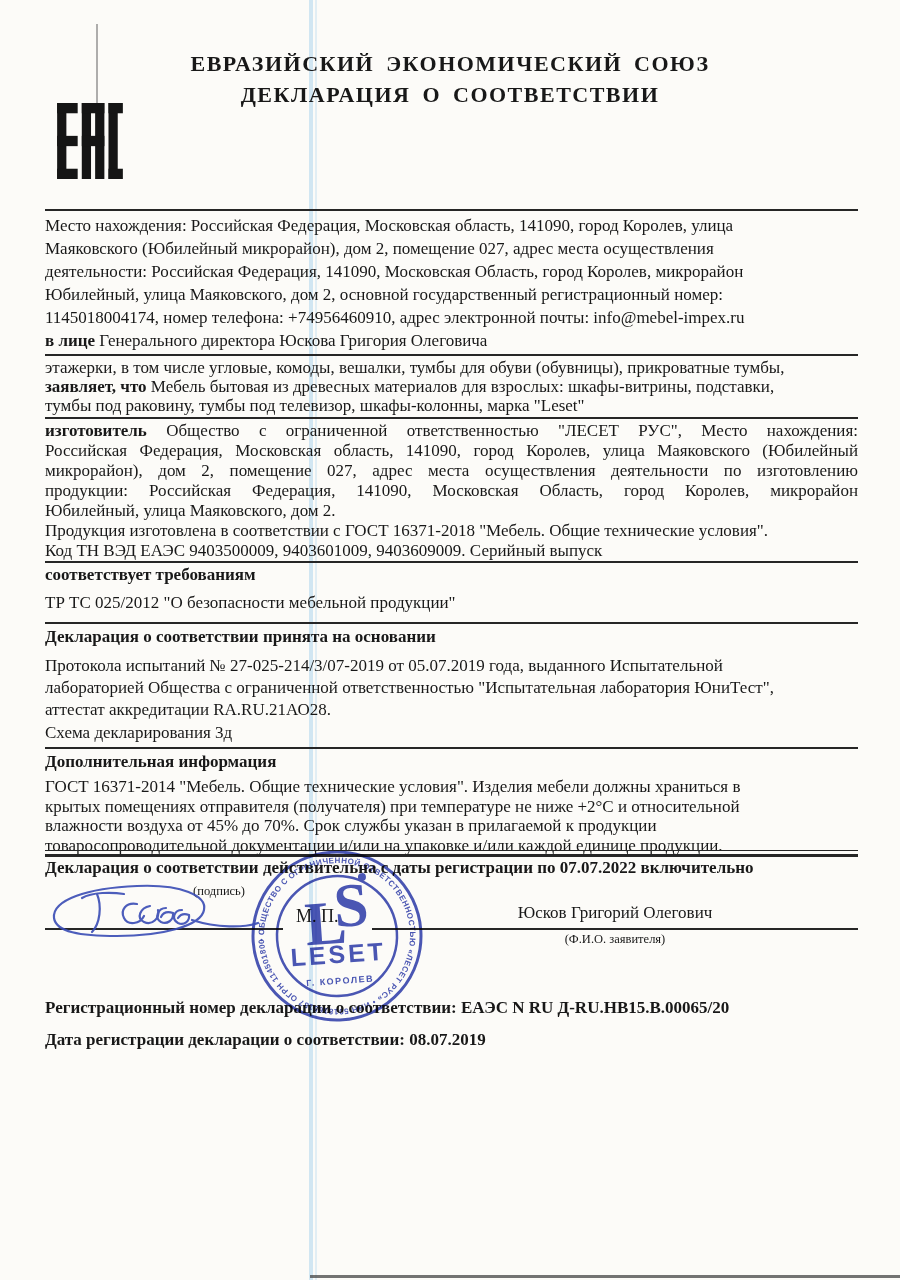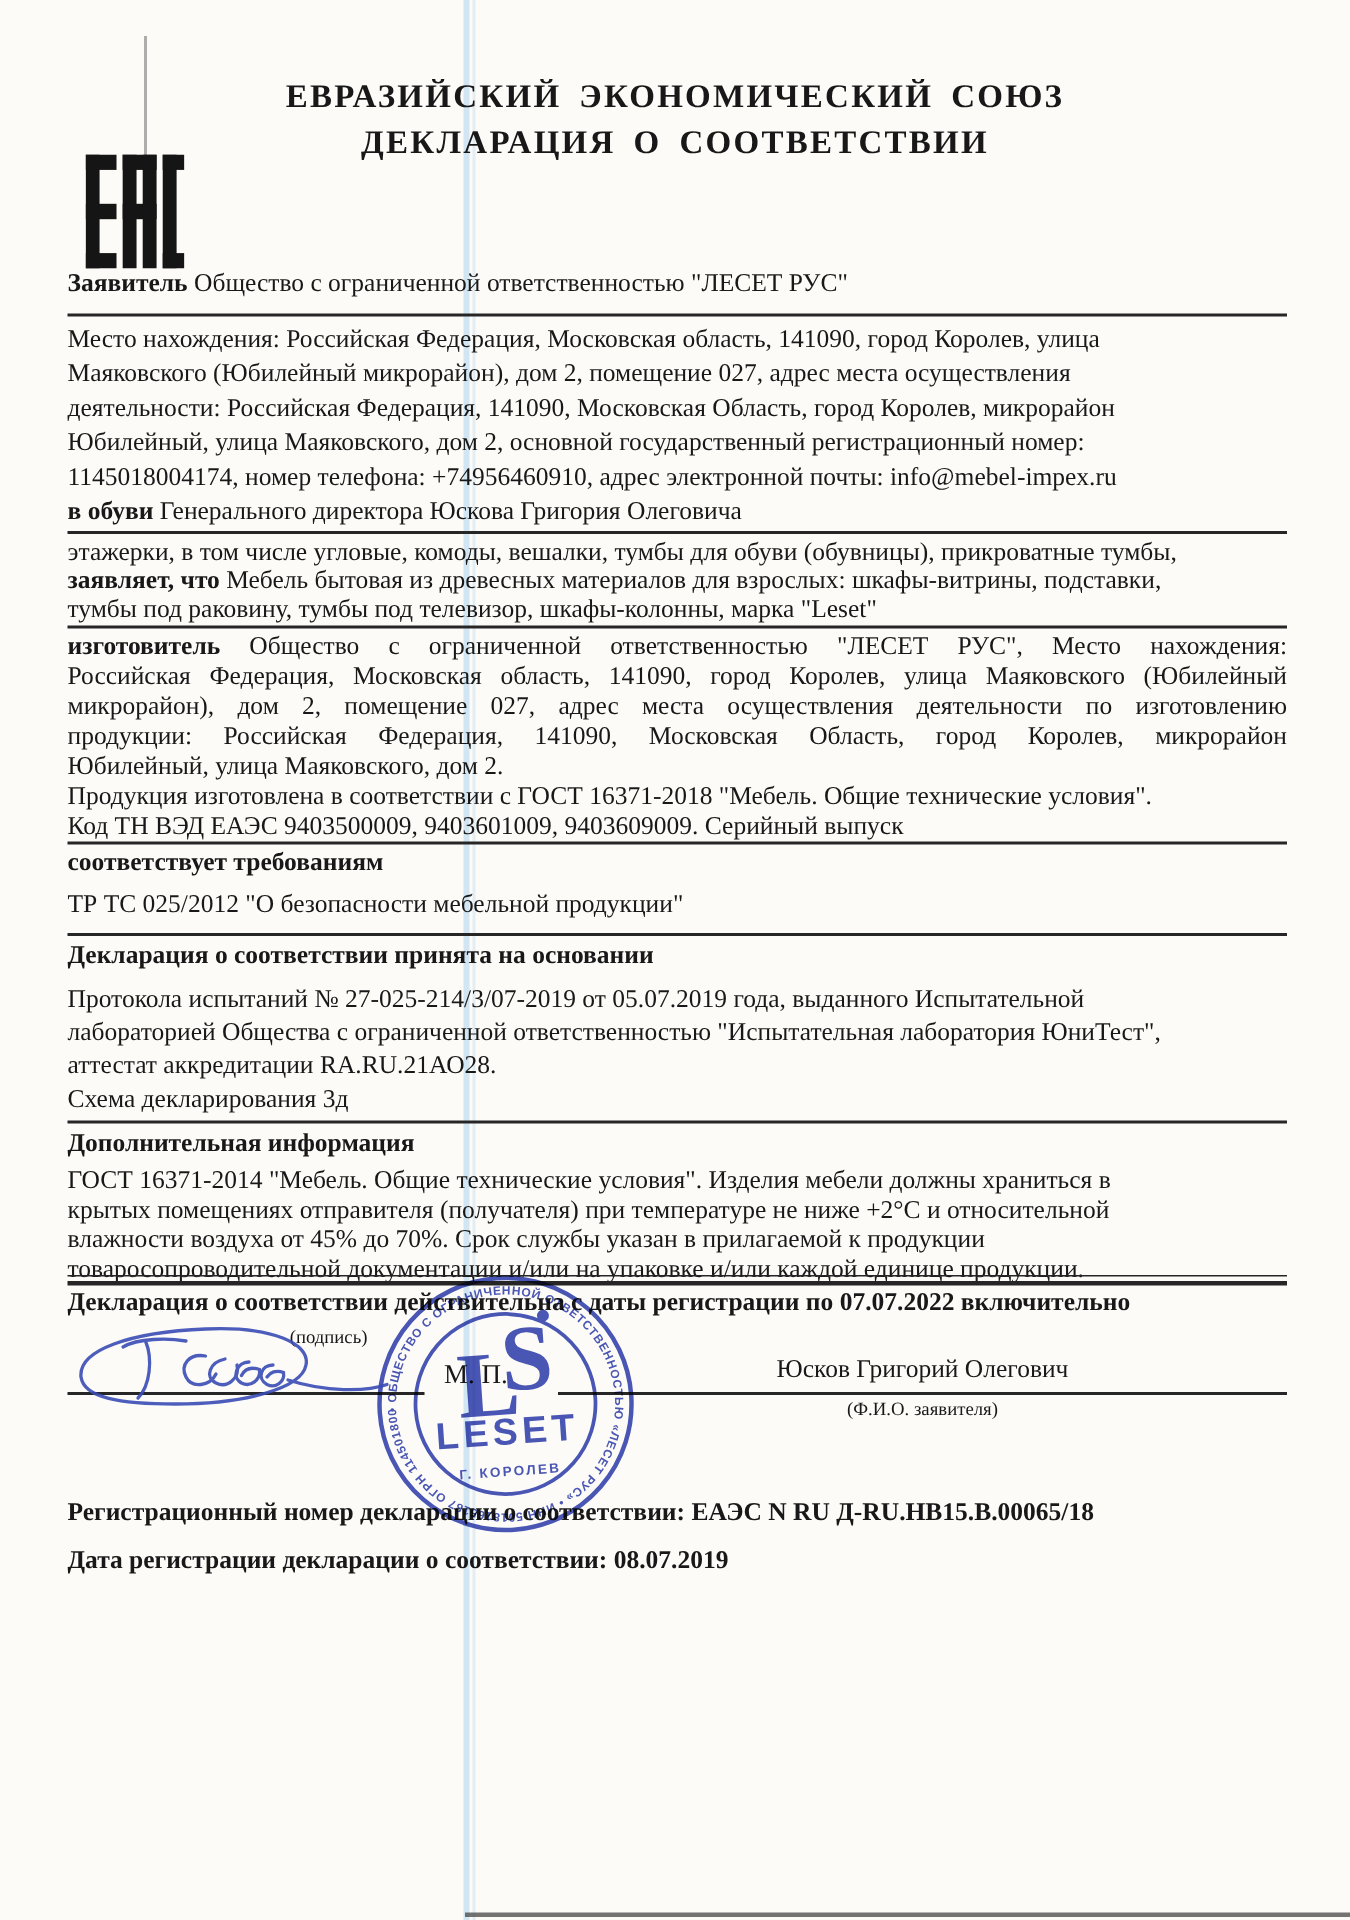--- a/index.html
+++ b/index.html
@@ -59,36 +59,33 @@
           <rect x="37" y="0" width="9" height="74"></rect>
         <rect x="24" y="0" width="22" height="10"></rect>
           <rect x="24" y="32" width="22" height="10"></rect>
         <rect x="50" y="0" width="9" height="74"></rect>
           <rect x="50" y="0" width="14" height="10"></rect>
         <rect x="50" y="64" width="14" height="10"></rect>
       </g>
     </svg>
   </div>
 
-  <div class="blk" style="top:180px;">
-    <div class="line"><b>Заявитель</b> <span>Общество с ограниченной ответственностью "ЛЕСЕТ РУС"</span></div>
-  </div>
 
   <div class="rule" style="top:209px;"></div>
 
   <div class="blk loc" style="top:217px;">
     <div class="line">Место нахождения: Российская Федерация, Московская область, 141090, город Королев, улица</div>
     <div class="line">Маяковского (Юбилейный микрорайон), дом 2, помещение 027, адрес места осуществления</div>
     <div class="line">деятельности: Российская Федерация, 141090, Московская Область, город Королев, микрорайон</div>
     <div class="line">Юбилейный, улица Маяковского, дом 2, основной государственный регистрационный номер:</div>
     <div class="line">1145018004174, номер телефона: +74956460910, адрес электронной почты: info@mebel-impex.ru</div>
   </div>
 
   <div class="blk" style="top:332px;">
-    <div class="line"><b>в обуви</b> <span>Генерального директора Юскова Григория Олеговича</span></div>
+    <div class="line"><b>в лице</b> <span>Генерального директора Юскова Григория Олеговича</span></div>
   </div>
 
   <div class="rule" style="top:354px;"></div>
 
   <div class="blk decl" style="top:359px;">
     <div class="line">этажерки, в том числе угловые, комоды, вешалки, тумбы для обуви (обувницы), прикроватные тумбы,</div>
     <div class="line"><b>заявляет, что</b> <span>Мебель бытовая из древесных материалов для взрослых: шкафы-витрины, подставки,</span></div>
     <div class="line">тумбы под раковину, тумбы под телевизор, шкафы-колонны, марка "Leset"</div>
   </div>
 
@@ -184,19 +181,19 @@
         <text x="58" y="96" font-size="62">L</text>
         <text x="88" y="80" font-size="62">S</text>
         <circle cx="118" cy="32" r="4"></circle>
       </g>
       <text x="89" y="116" text-anchor="middle" font-family="Liberation Sans, sans-serif" font-size="25" font-weight="bold" letter-spacing="3" fill="#3240ae">LESET</text>
       <text x="89" y="137" text-anchor="middle" font-family="Liberation Sans, sans-serif" font-size="9" font-weight="bold" letter-spacing="1.5" fill="#3240ae">Г. КОРОЛЕВ</text>
     </svg>
   </div>
 
   <div class="blk" style="top:999px;">
-    <div class="line"><b>Регистрационный номер декларации о соответствии:</b> <b>ЕАЭС N RU Д-RU.НВ15.В.00065/18</b></div>
+    <div class="line"><b>Регистрационный номер декларации о соответствии:</b> <b>ЕАЭС N RU Д-RU.НВ15.В.00065/20</b></div>
   </div>
   <div class="blk" style="top:1031px;">
     <div class="line"><b>Дата регистрации декларации о соответствии:</b> <b>08.07.2019</b></div>
   </div>
 
 </div>
 
 </body></html>

